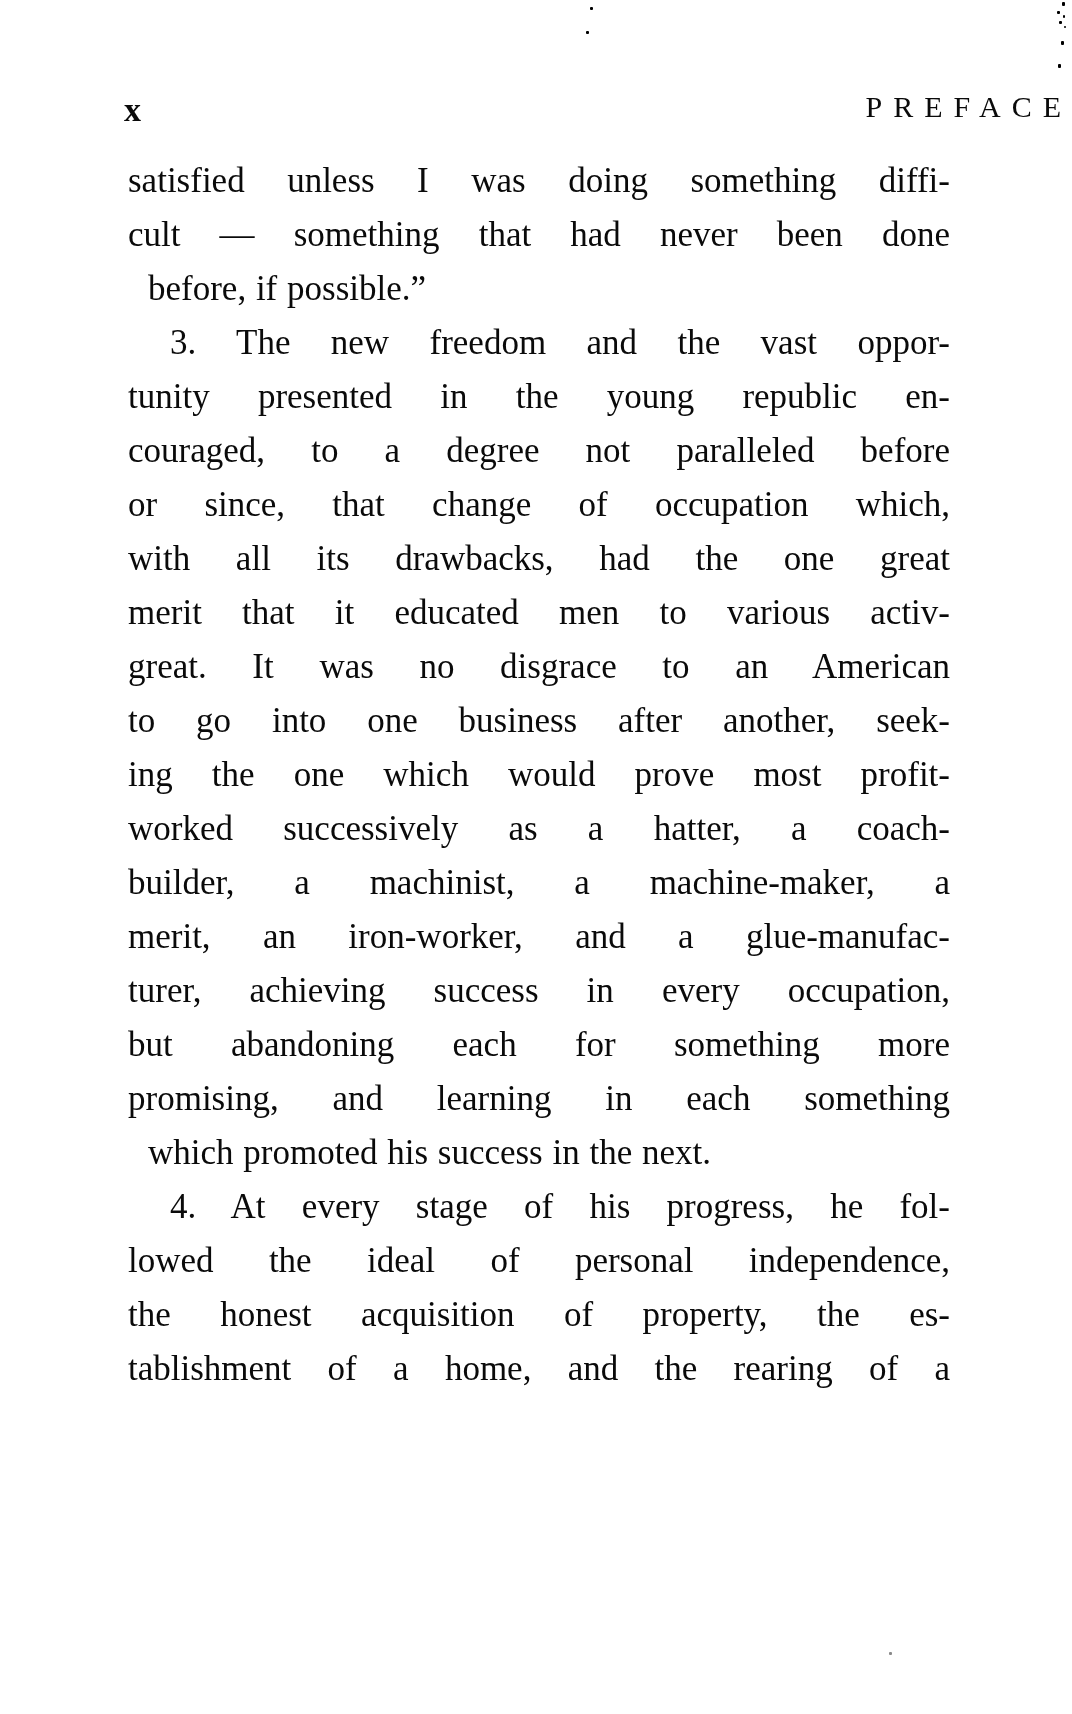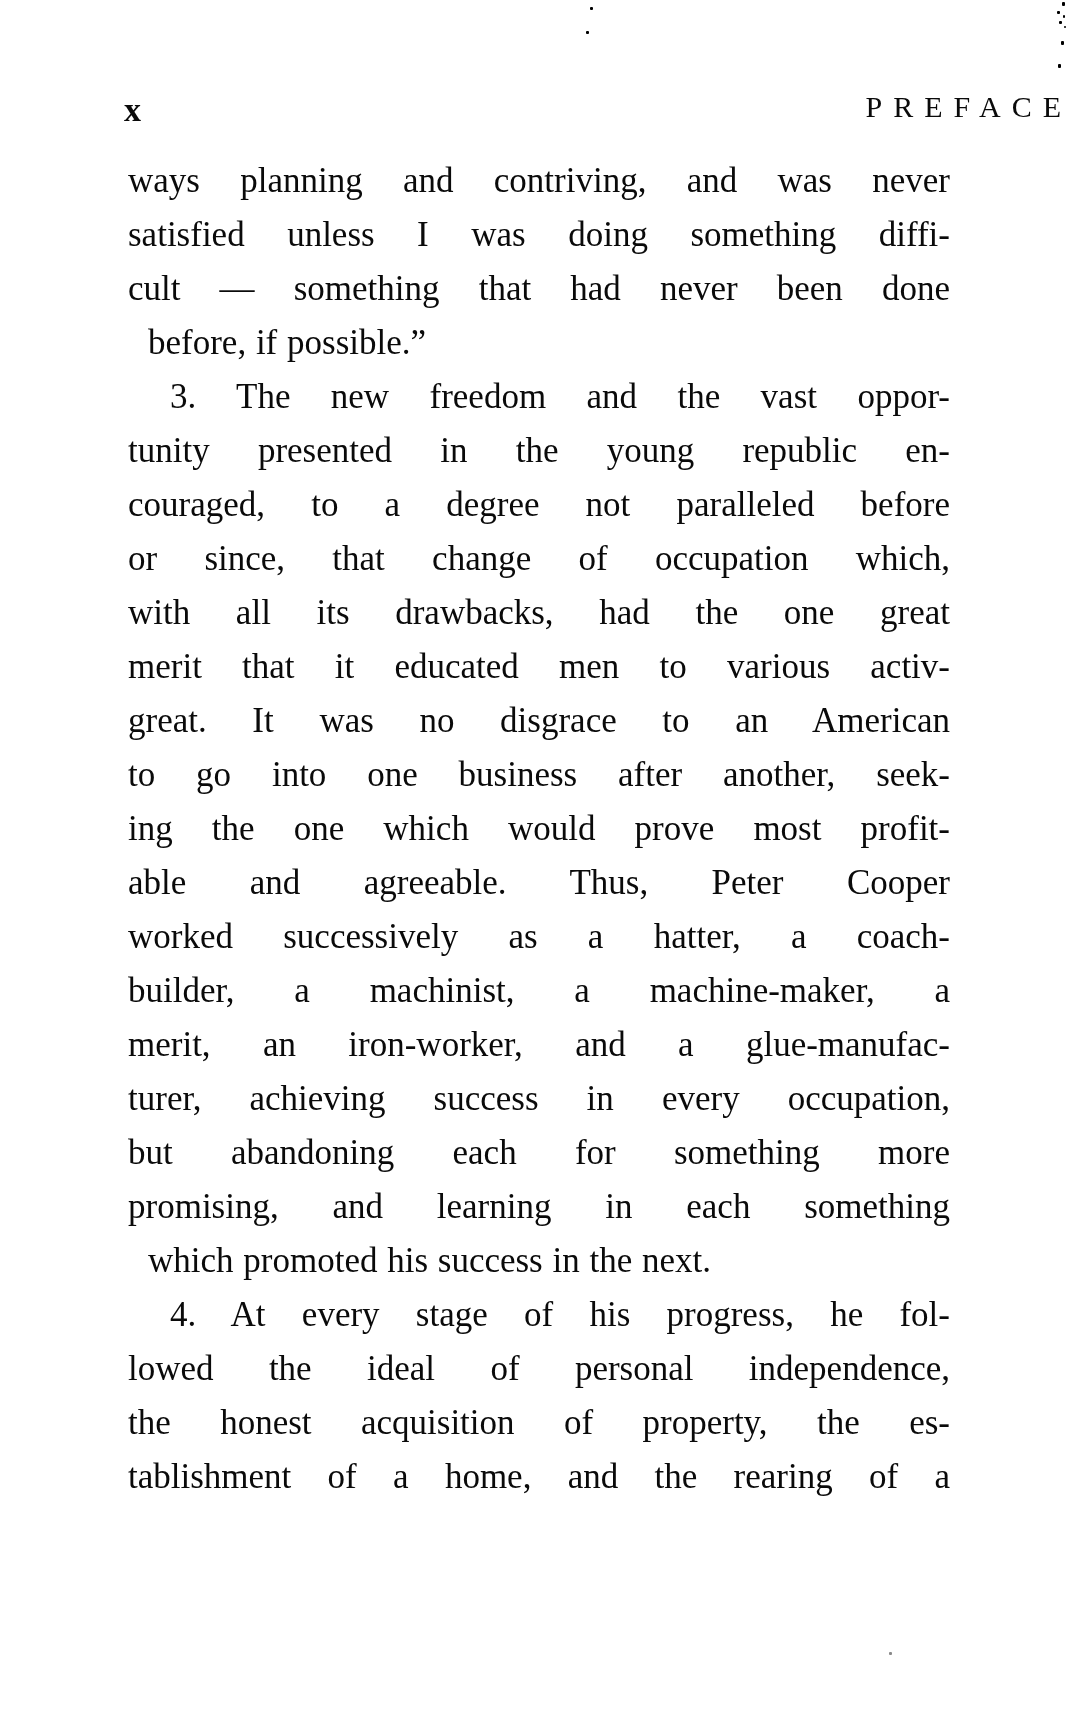--- a/index.html
+++ b/index.html
@@ -70,34 +70,32 @@
 </head>
 <body>
 
 <div class="page">
 
   <div class="folio">x</div>
 
   <div class="running-head">PREFACE</div>
 
   <div class="text-block">
-    <div class="line">ways planning and contriving, and was never</div>
     <div class="line">satisfied unless I was doing something diffi-</div>
     <div class="line">cult — something that had never been done</div>
     <div class="line para-end">before, if possible.”</div>
     <div class="line indent">3. The new freedom and the vast oppor-</div>
     <div class="line">tunity presented in the young republic en-</div>
     <div class="line">couraged, to a degree not paralleled before</div>
     <div class="line">or since, that change of occupation which,</div>
     <div class="line">with all its drawbacks, had the one great</div>
     <div class="line">merit that it educated men to various activ-</div>
     <div class="line">great.  It was no disgrace to an American</div>
     <div class="line">to go into one business after another, seek-</div>
     <div class="line">ing the one which would prove most profit-</div>
-    <div class="line">able and agreeable.  Thus, Peter Cooper</div>
     <div class="line">worked successively as a hatter, a coach-</div>
     <div class="line">builder, a machinist, a machine-maker, a</div>
     <div class="line">merit, an iron-worker, and a glue-manufac-</div>
     <div class="line">turer, achieving success in every occupation,</div>
     <div class="line">but abandoning each for something more</div>
     <div class="line">promising, and learning in each something</div>
     <div class="line para-end">which promoted his success in the next.</div>
     <div class="line indent">4. At every stage of his progress, he fol-</div>
     <div class="line">lowed the ideal of personal independence,</div>
     <div class="line">the honest acquisition of property, the es-</div>

